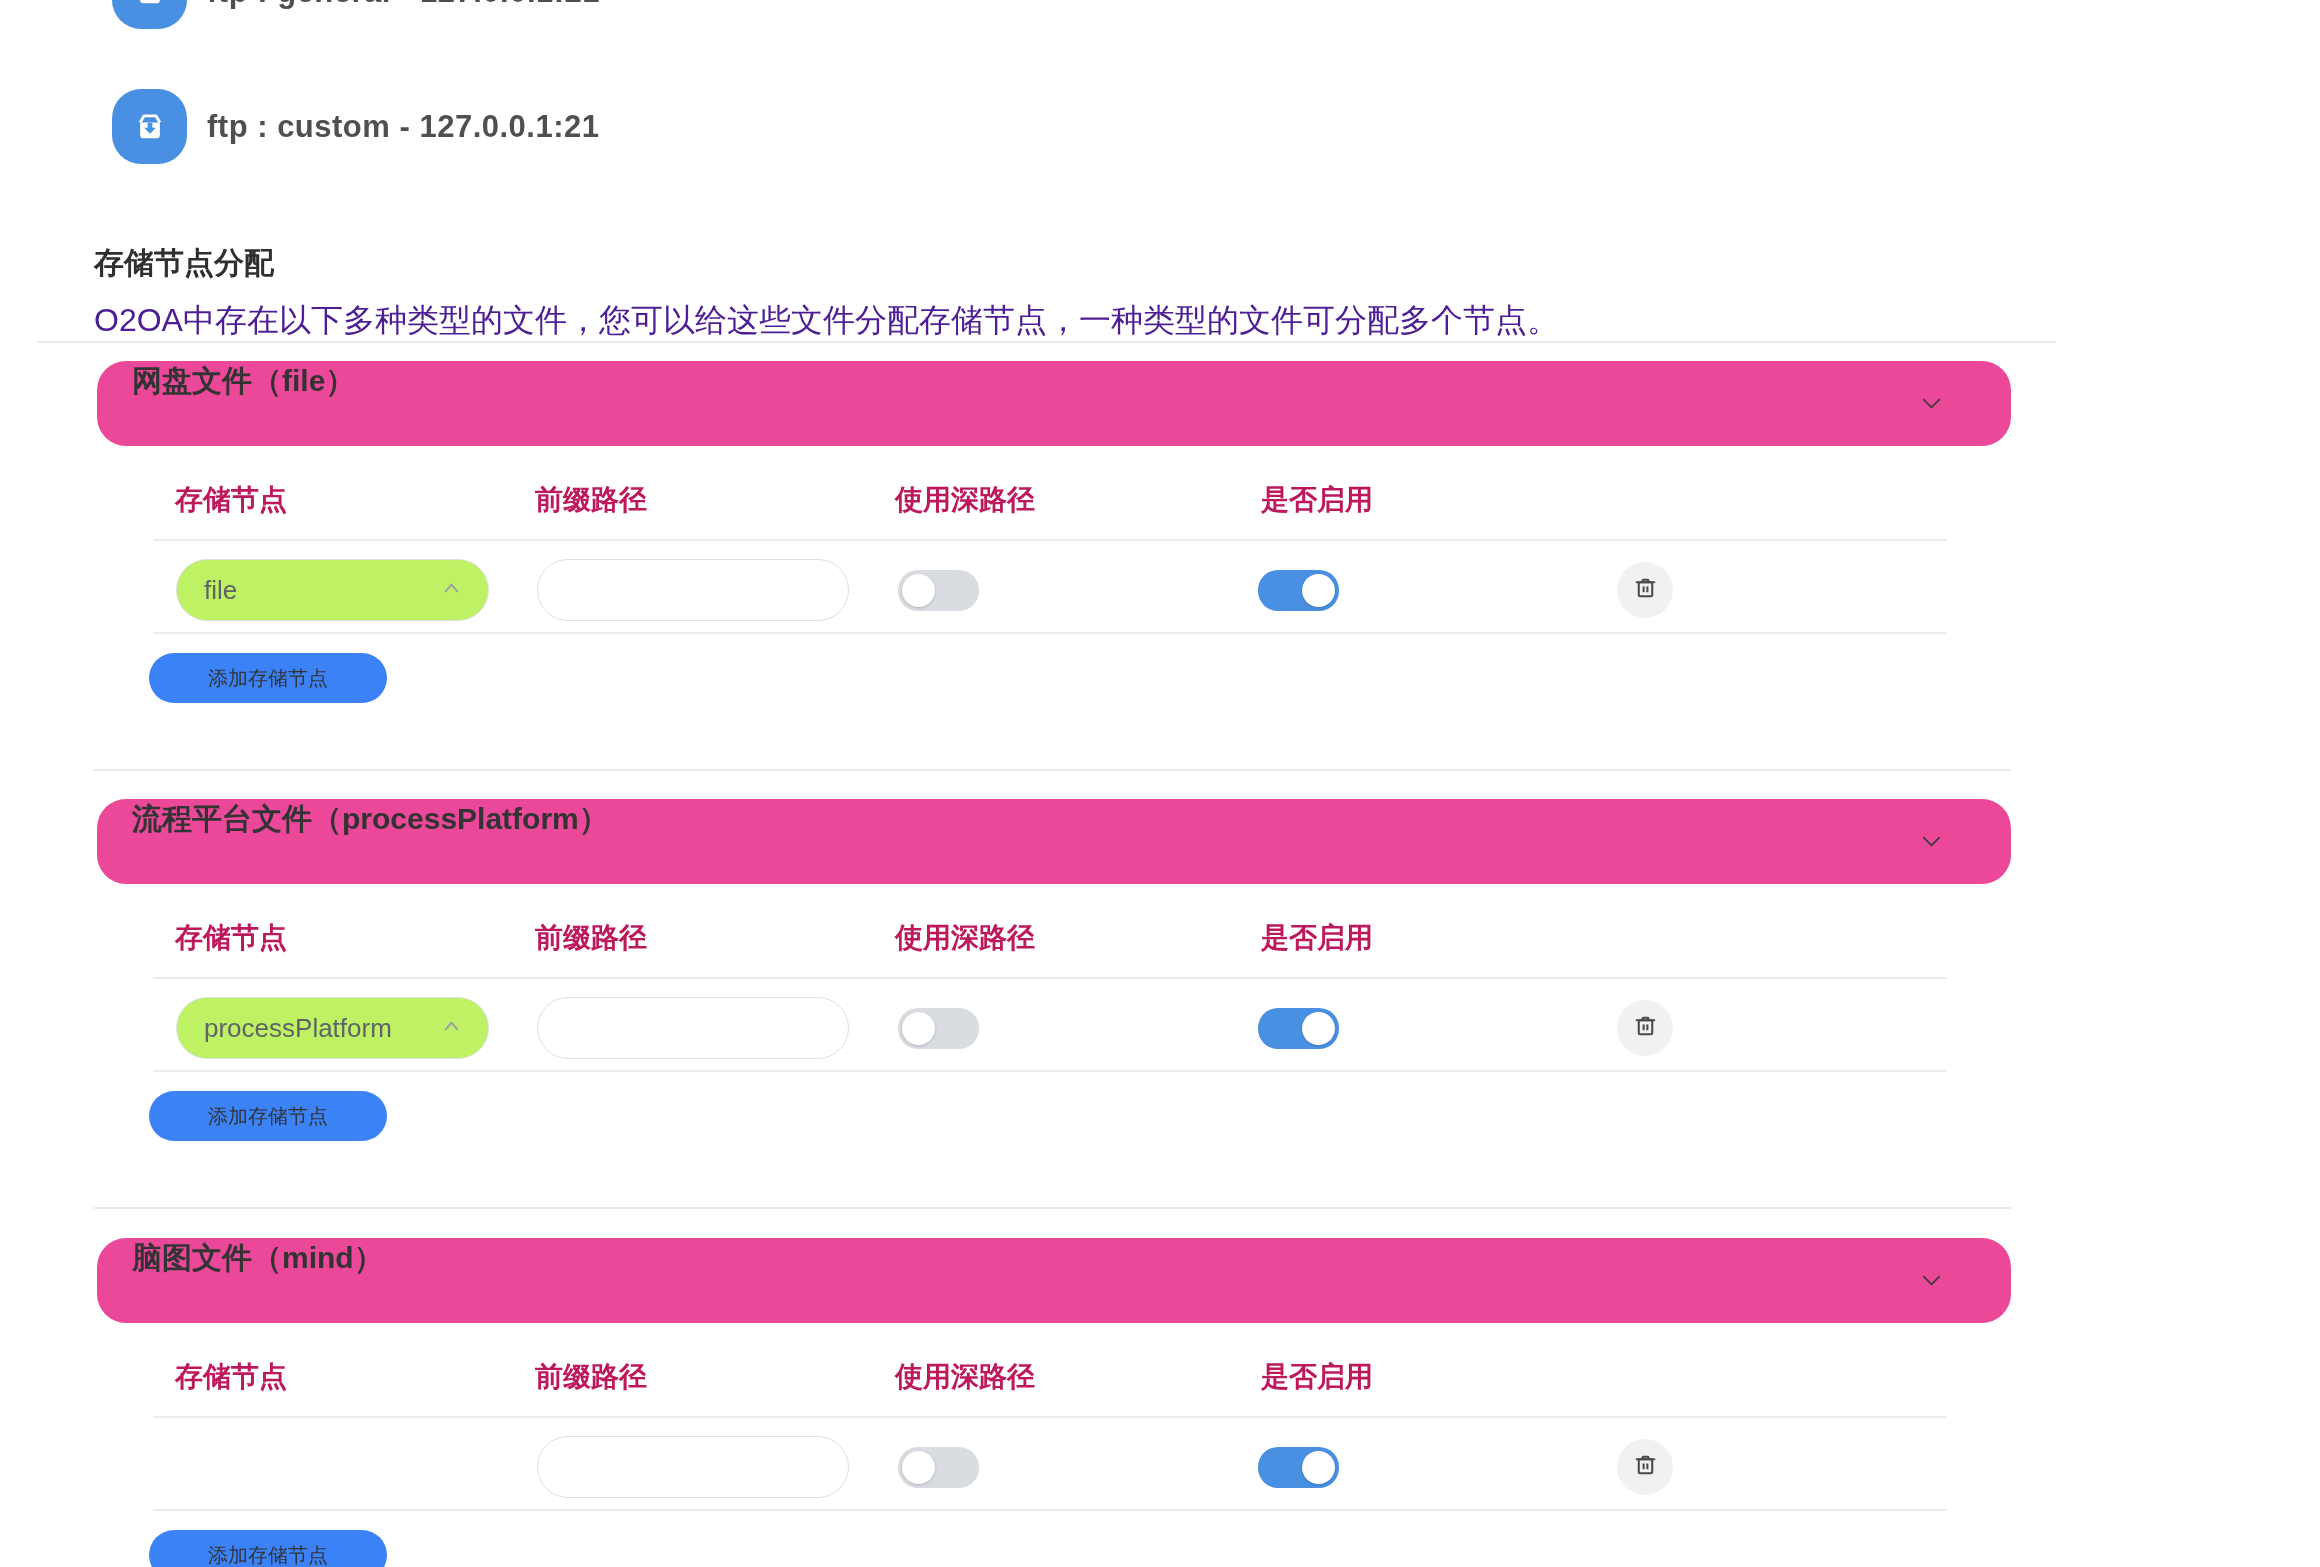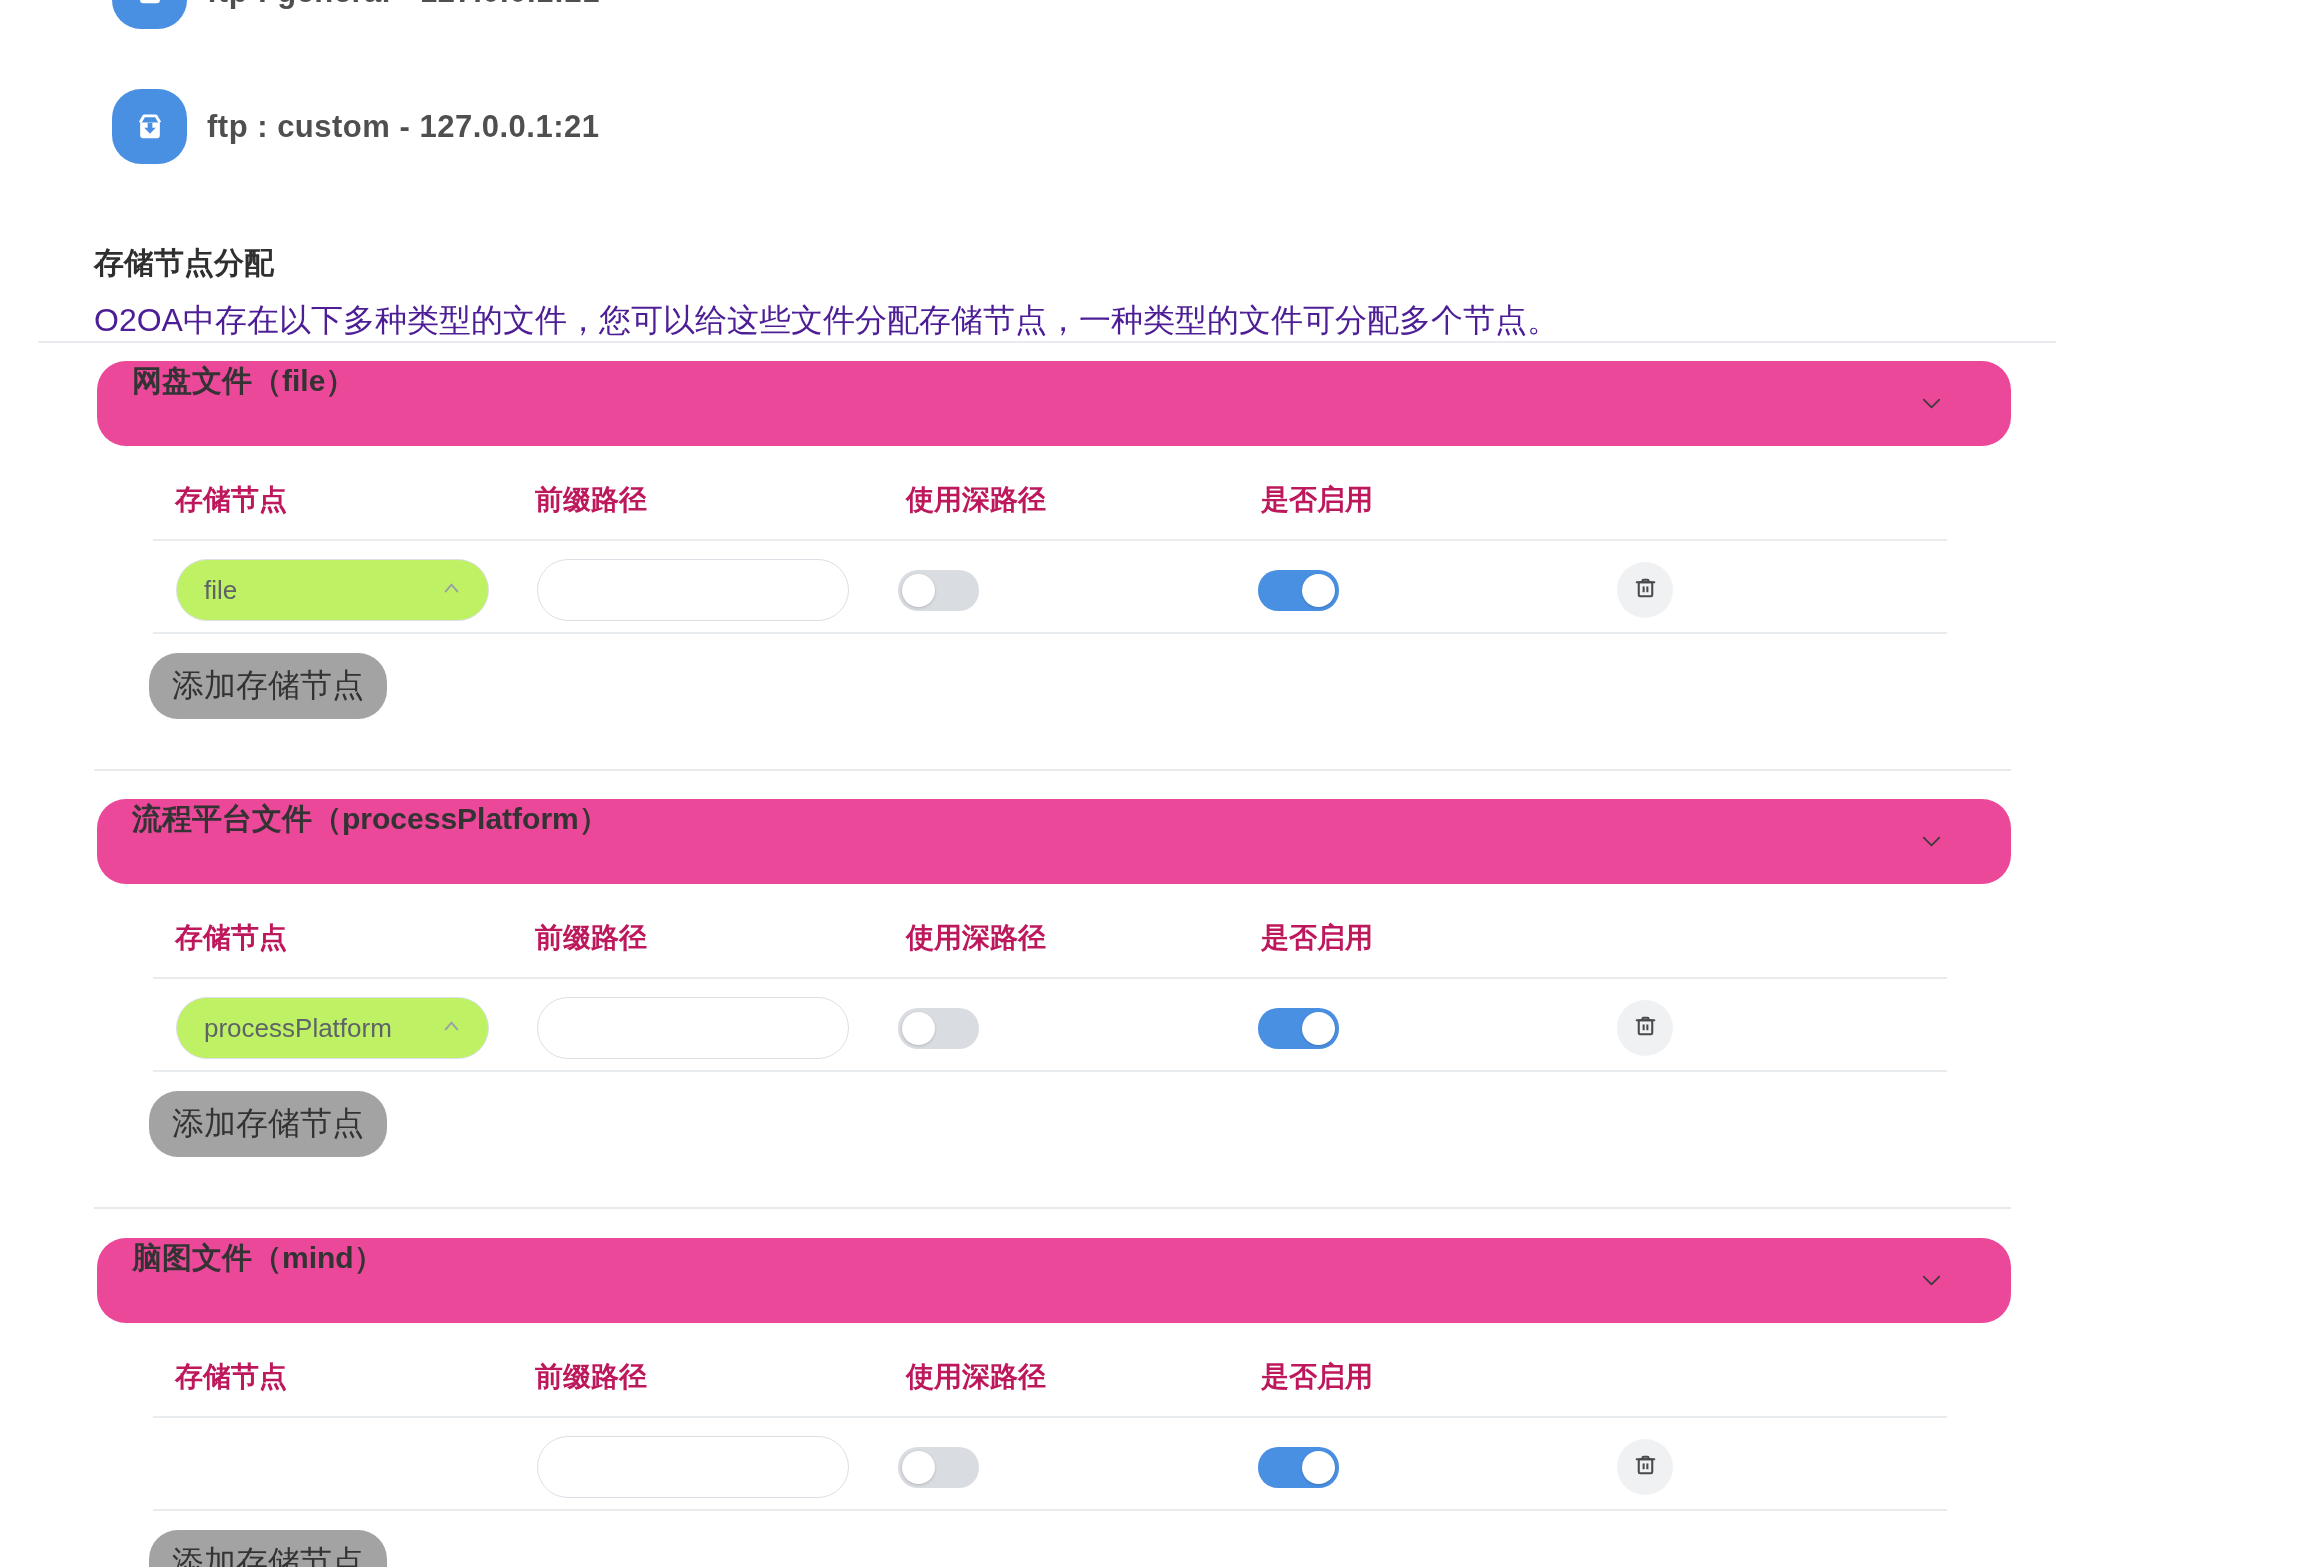--- a/index.html
+++ b/index.html
@@ -18,39 +18,39 @@
 
   
   .section{position:absolute;left:0;width:2320px;height:438px;}
   .panel-header{position:absolute;left:97px;top:0;width:1914px;height:85px;background:#ec4899;border-radius:29px;display:flex;justify-content:space-between;padding:0 35px;box-sizing:border-box;cursor:pointer;}
   .panel-title{font-size:30px;font-weight:700;color:#333333;}
   .panel-chevron{display:flex;align-items:center;margin-right:29px;}
 
   .col-label{position:absolute;top:120px;font-size:28px;font-weight:700;color:#be185d;}
   .col-node{left:175px;}
   .col-prefix{left:535px;}
-  .col-deep{left:895px;margin-left:11px;}
+  .col-deep{left:895px;}
   .col-enabled{left:1261px;}
   .thead-line{position:absolute;left:153px;top:178px;width:1794px;height:1.9px;background:#e9ecef;}
   .row-line{position:absolute;left:153px;top:271px;width:1794px;height:1.9px;background:#e9ecef;}
 
   .node-select{position:absolute;left:176px;top:198px;width:313px;height:62px;border:1.9px solid #dcdfe6;border-radius:31px;background:#bef264;display:flex;align-items:center;justify-content:space-between;padding:0 23px 0 27px;box-sizing:border-box;cursor:pointer;}
   .node-select .value{font-size:26px;color:#5f6368;}
   .prefix-input{position:absolute;left:537px;top:198px;width:312px;height:62px;border:1.9px solid #dcdfe6;border-radius:31px;background:#fff;box-sizing:border-box;padding:0 25px;font-size:26px;color:#5f6368;outline:none;font-family:inherit;}
 
   .toggle{position:absolute;top:209px;width:81px;height:41px;border-radius:20px;background:#d9dce1;cursor:pointer;}
   .toggle .knob{position:absolute;top:3.9px;left:3.9px;width:33px;height:33px;border-radius:50%;background:#ffffff;box-shadow:0 1px 2.9px rgba(0,0,0,0.18);}
   .toggle.on{background:#4a90e2;}
   .toggle.on .knob{left:auto;right:3.9px;}
   .toggle-deep{left:898px;}
   .toggle-enabled{left:1258px;}
 
   .trash-btn{position:absolute;left:1617px;top:201px;width:56px;height:56px;border-radius:50%;background:#f0f1f2;border:none;display:flex;align-items:center;justify-content:center;cursor:pointer;padding:0;}
 
-  .add-btn{position:absolute;left:149px;top:292px;width:238px;height:66px;border-radius:29px;border:none;background:#a3a3a3;font-size:32px;color:#333333;font-family:inherit;cursor:pointer;display:flex;align-items:center;justify-content:center;}
+  .add-btn{position:absolute;left:149px;top:292px;width:238px;height:50px;border-radius:29px;border:none;background:#3b82f6;font-size:20px;color:#333333;font-family:inherit;cursor:pointer;display:flex;align-items:center;justify-content:center;}
 
   .section-divider{position:absolute;left:94px;width:1917px;height:1.9px;background:#e7eaed;}
 </style>
 </head>
 <body>
 
 <div class="page">
 
   <div class="ftp-row" style="top:-46px;">
     <span class="ftp-icon">

